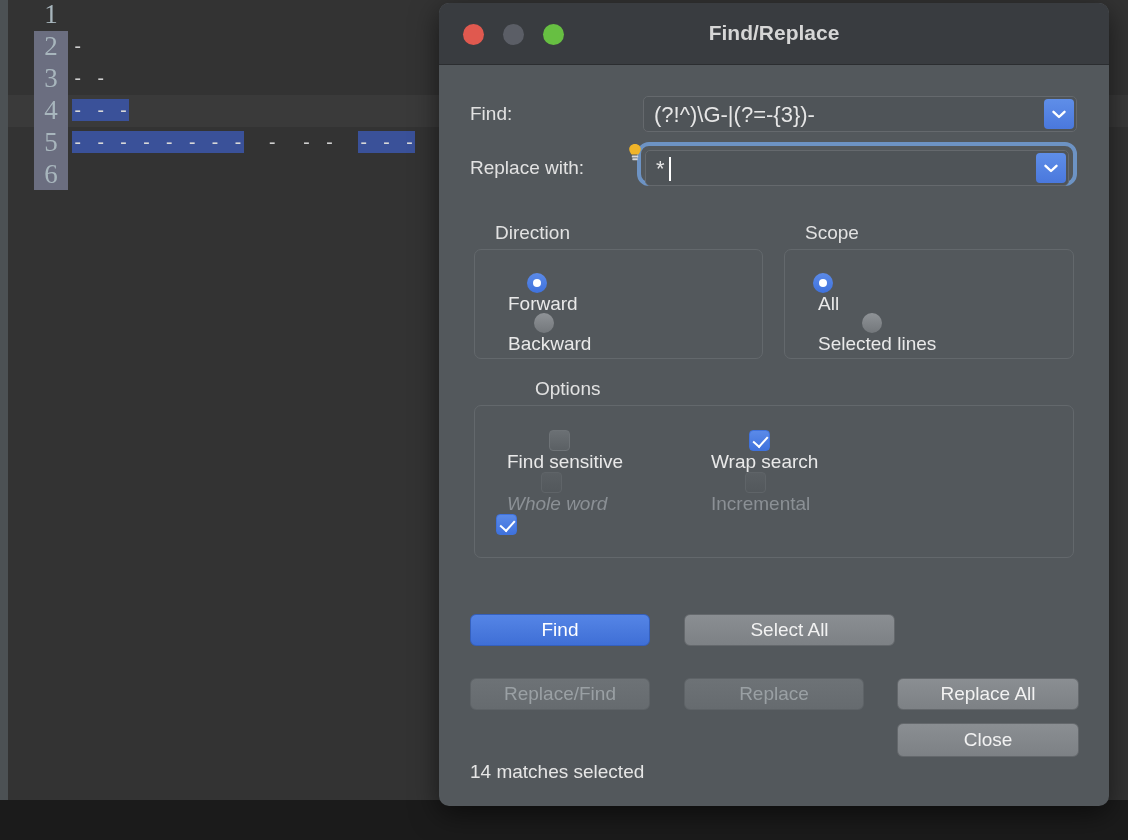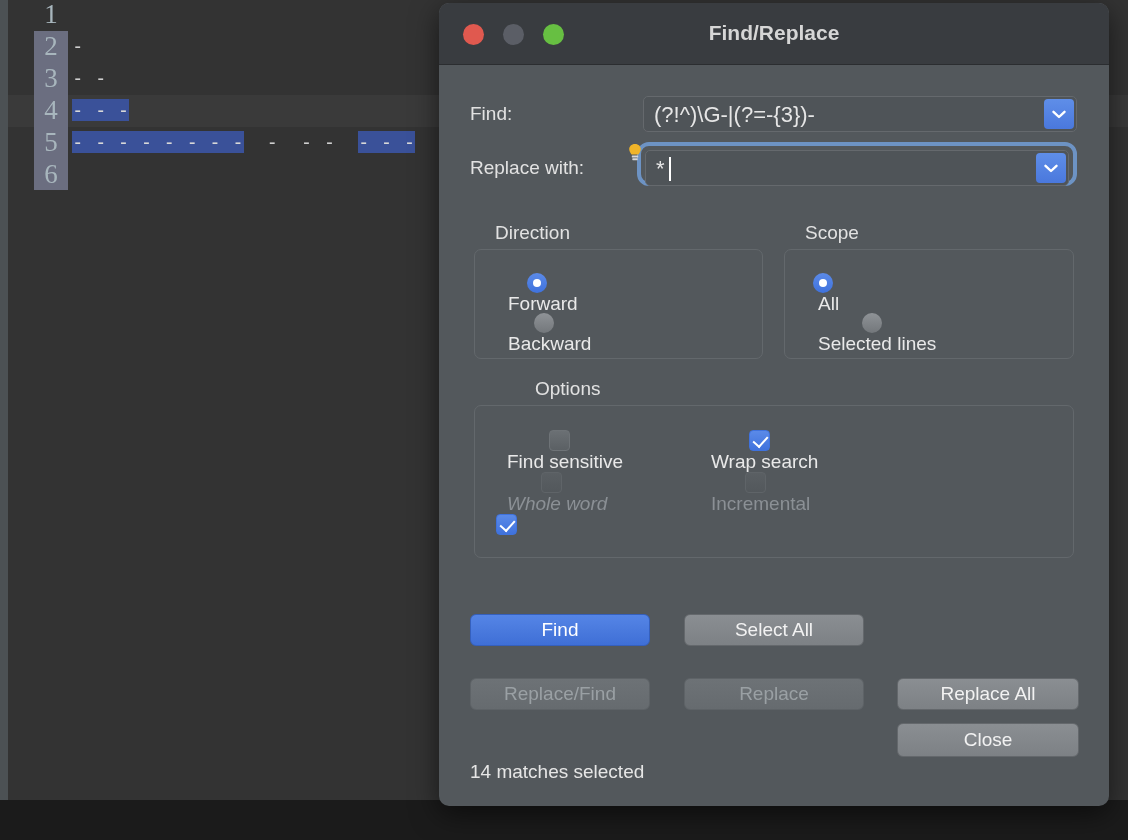--- a/index.html
+++ b/index.html
@@ -360,21 +360,21 @@
   </div>
   <div class="opt-row" style="left:261px; top:469px;">
     <span class="checkbox disabled"></span>
     <span class="opt-label disabled">Incremental</span>
   </div>
   <div class="opt-row" style="left:57px; top:511px;">
     <span class="checkbox on"></span>
   </div>
 
   <div class="btn primary" style="left:31px; top:611px; width:180px;">Find</div>
-  <div class="btn" style="left:245px; top:611px; width:180px;">Select All</div>
+  <div class="btn" style="left:245px; top:611px; width:211px;">Select All</div>
   <div class="btn disabled" style="left:31px; top:675px; width:180px;">Replace/Find</div>
   <div class="btn disabled" style="left:245px; top:675px; width:180px;">Replace</div>
   <div class="btn" style="left:458px; top:675px; width:182px;">Replace All</div>
 
   <div id="status-text">14 matches selected</div>
   <div class="btn" style="left:458px; top:720px; width:182px; height:34px;">Close</div>
 
 </div>
 
 </body></html>

